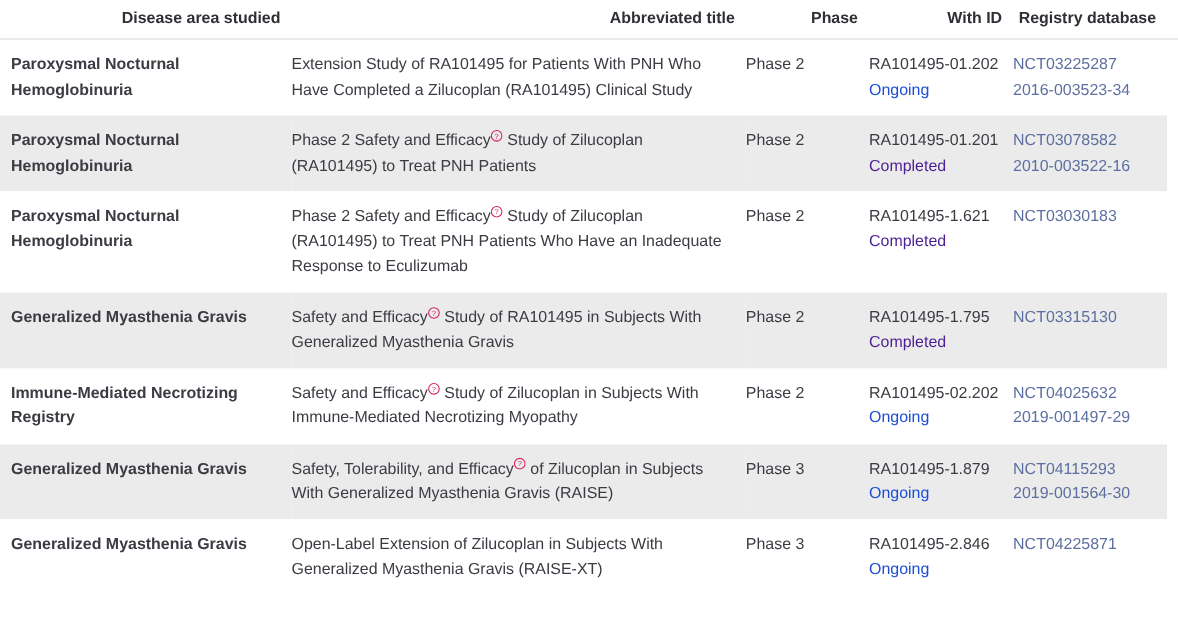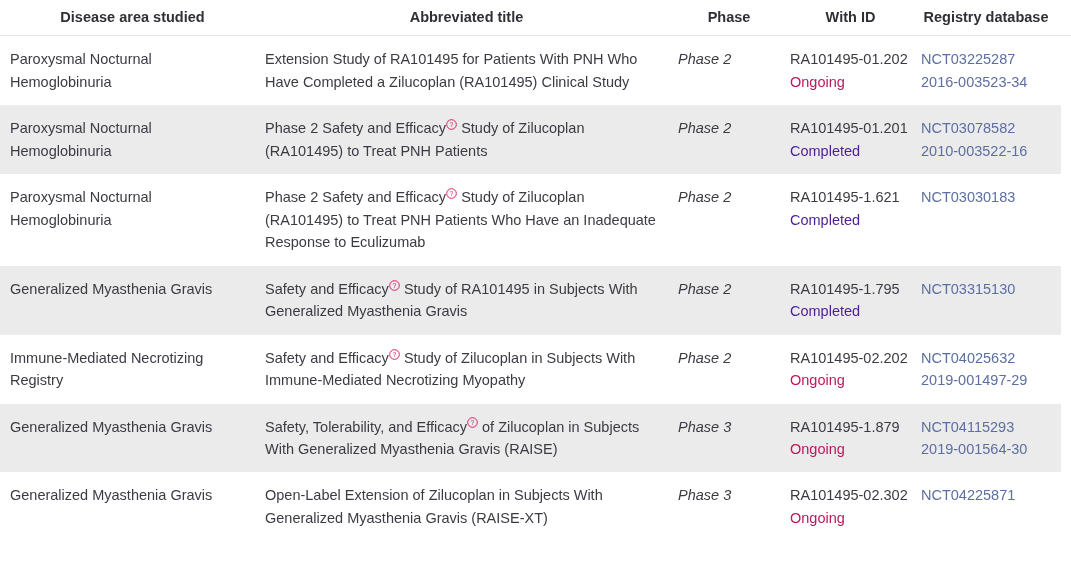--- a/index.html
+++ b/index.html
@@ -22,21 +22,21 @@
   }
 
   #studies-table col.c-disease { width: 265px; }
   #studies-table col.c-title   { width: 413px; }
   #studies-table col.c-phase   { width: 112px; }
   #studies-table col.c-studyid { width: 131px; }
   #studies-table col.c-registry{ width: 140px; }
   #studies-table col.c-gutter  { width: 10px; }
 
   thead th {
-    text-align: center;
+    text-align: right;
     font-size: 14.5px;
     font-weight: bold;
     color: #2f2f36;
     padding: 9px 10px 9px 0;
     border-bottom: 1px solid #e6e6e6;
     vertical-align: bottom;
     line-height: 1.2;
     background: #ffffff;
     white-space: nowrap;
   }
@@ -47,30 +47,30 @@
   tbody tr.striped > td.gutter { background: #ffffff; }
 
   tbody td {
     font-size: 14.5px;
     line-height: 1.55;
     color: #3b3b43;
     vertical-align: top;
     padding: 12px 14px 12px 0;
     background: #ffffff;
   }
-  tbody td.first { padding-left: 10px; }
+  tbody td.first { padding-left: 10px; font-weight: bold; }
   tbody td.gutter { padding: 0; }
 
-  td.col-phase { white-space: nowrap; font-style: italic; }
+  td.col-phase { white-space: nowrap; }
   td.col-studyid { padding-right: 8px; }
   td.col-registry { padding-right: 6px; margin-left: 10px; }
 
   .study-code { display: block; }
   .status { display: block; }
-  .status.ongoing { color: #be185d; }
+  .status.ongoing { color: #1d4ed8; }
   .status.completed { color: #4c1d95; }
 
   .reg-link {
     display: block;
     color: #5d6fa0;
     text-decoration: none;
     cursor: pointer;
   }
 
   .help-mark {
@@ -201,21 +201,21 @@
           <span class="reg-link">NCT04115293</span>
           <span class="reg-link">2019-001564-30</span>
         </td>
         <td class="gutter"></td>
       </tr>
       <tr>
         <td class="first col-disease">Generalized Myasthenia Gravis</td>
         <td class="col-title">Open-Label Extension of Zilucoplan in Subjects With Generalized Myasthenia Gravis (RAISE-XT)</td>
         <td class="col-phase">Phase 3</td>
         <td class="col-studyid">
-          <span class="study-code"> RA101495-02.302</span>
+          <span class="study-code"> RA101495-2.846</span>
           <span class="status ongoing">Ongoing</span>
         </td>
         <td class="col-registry">
           <span class="reg-link">NCT04225871</span>
         </td>
         <td class="gutter"></td>
       </tr>
     </tbody>
 </table>
 

